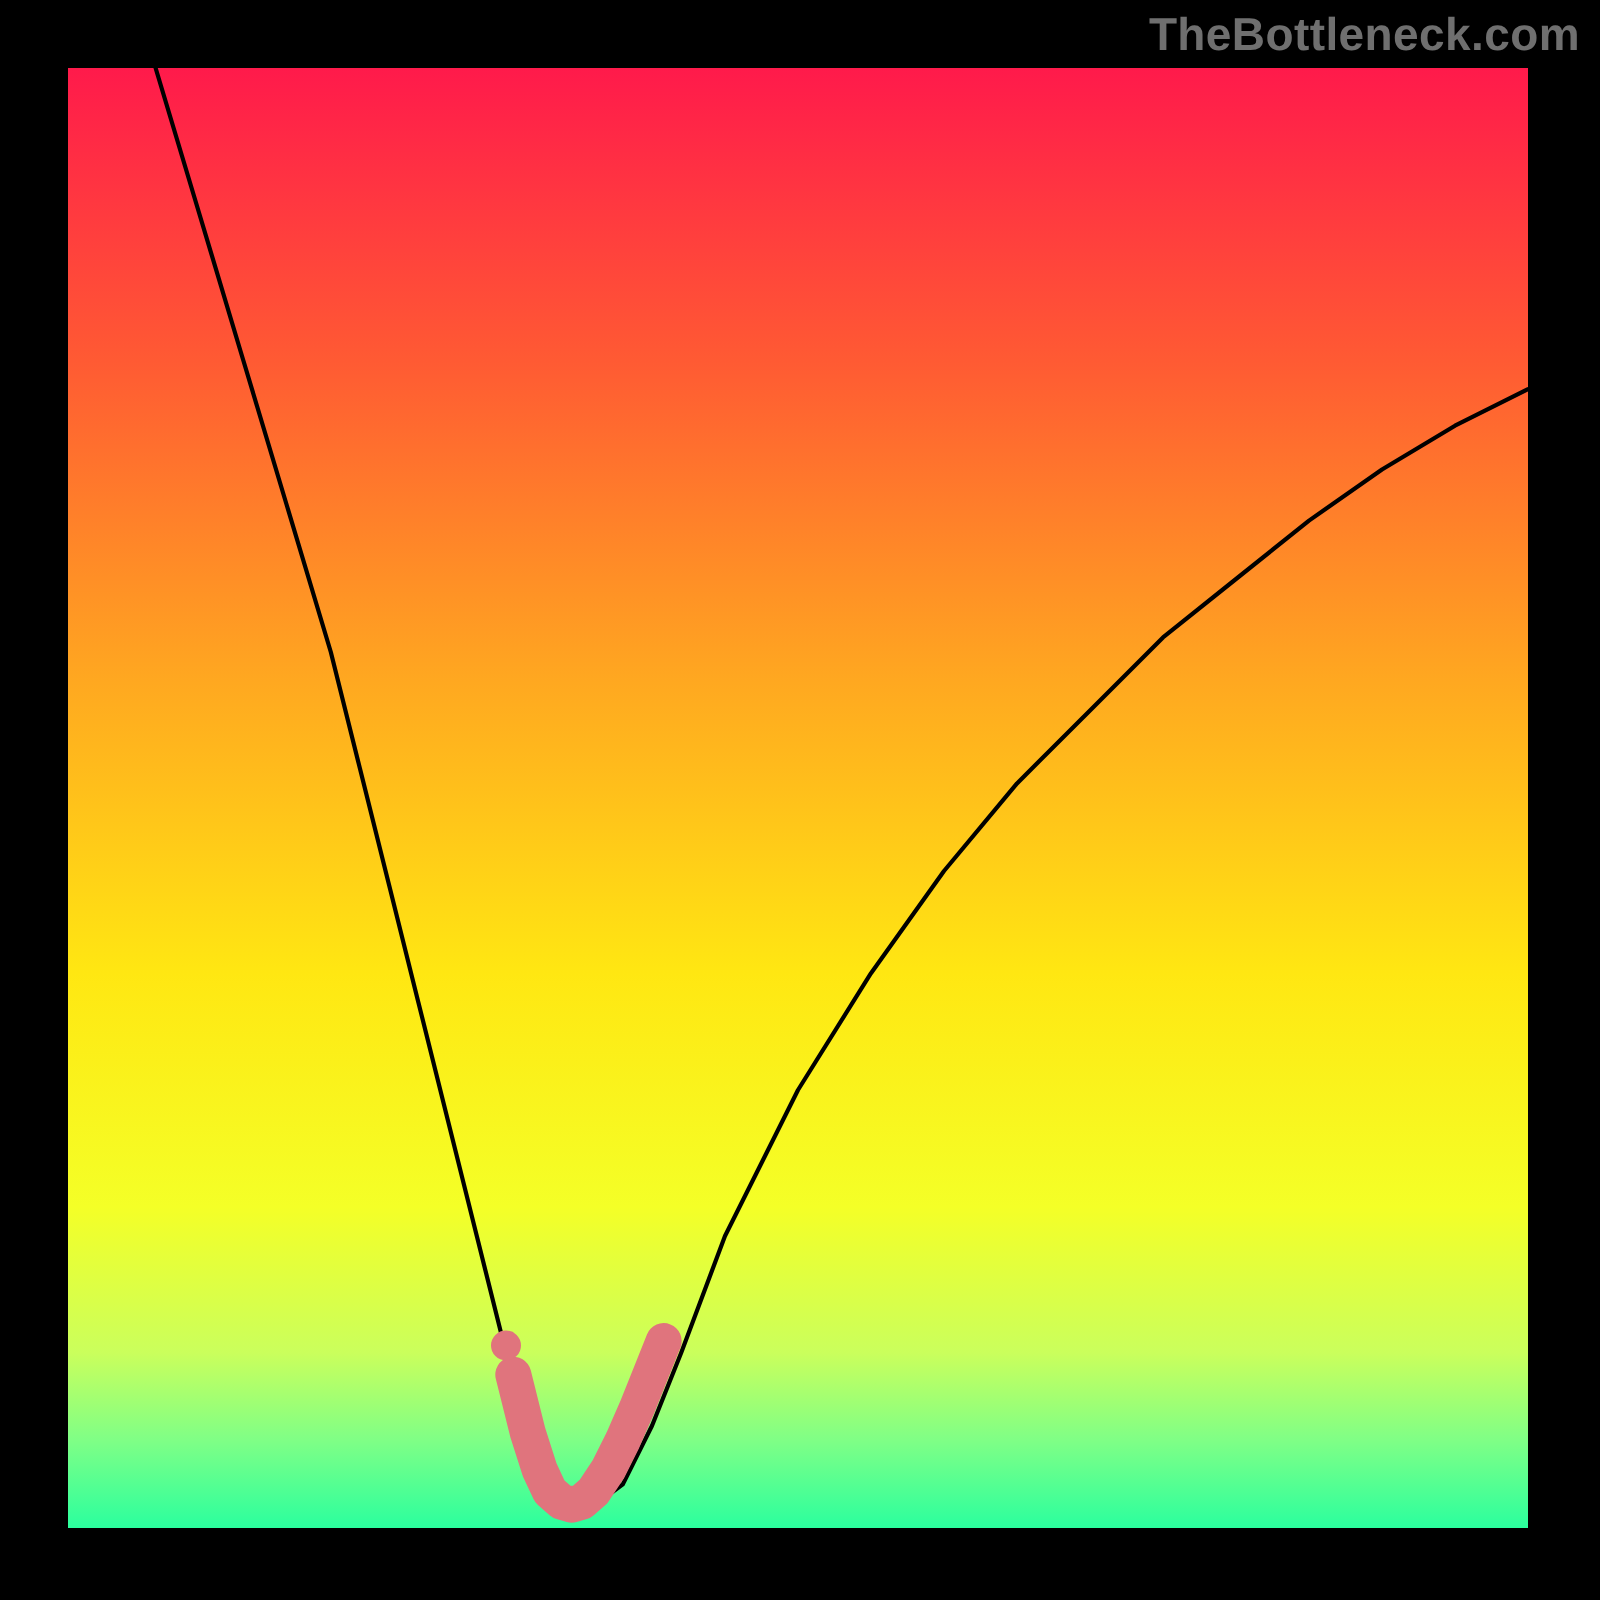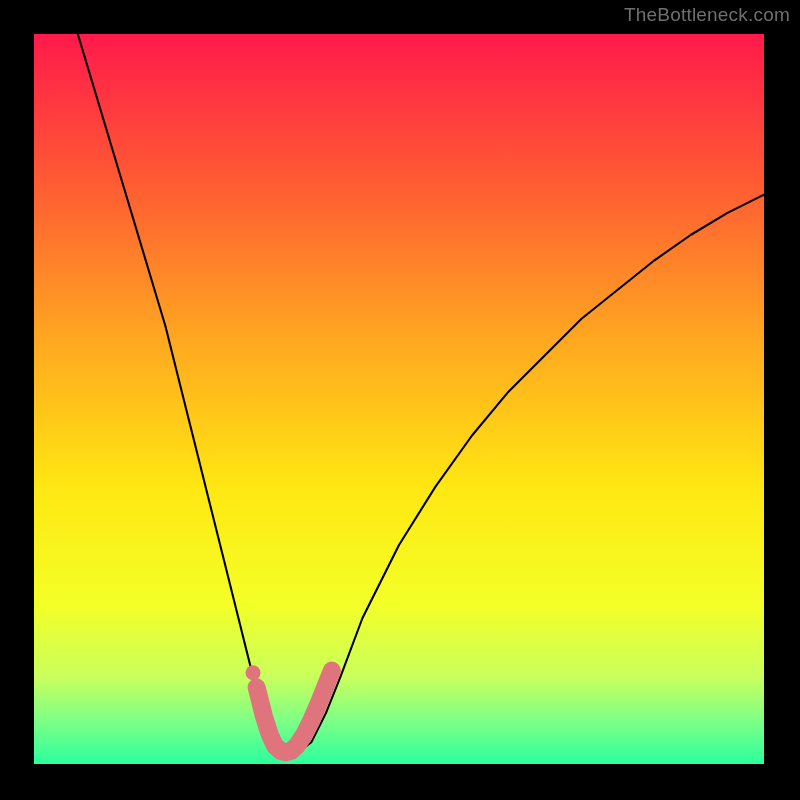--- a/index.html
+++ b/index.html
@@ -13,22 +13,22 @@
   }
   .viewport {
     position: relative;
     width: 800px;
     height: 800px;
   }
   .watermark {
     position: absolute;
     top: 4px;
     right: 10px;
-    font-size: 19px;
-    font-weight: 400;
+    font-size: 23px;
+    font-weight: 700;
     color: #6f6f6f;
     letter-spacing: 0.2px;
     z-index: 10;
   }
   svg.chart {
     position: absolute;
     left: 0;
     top: 0;
     width: 800px;
     height: 800px;

